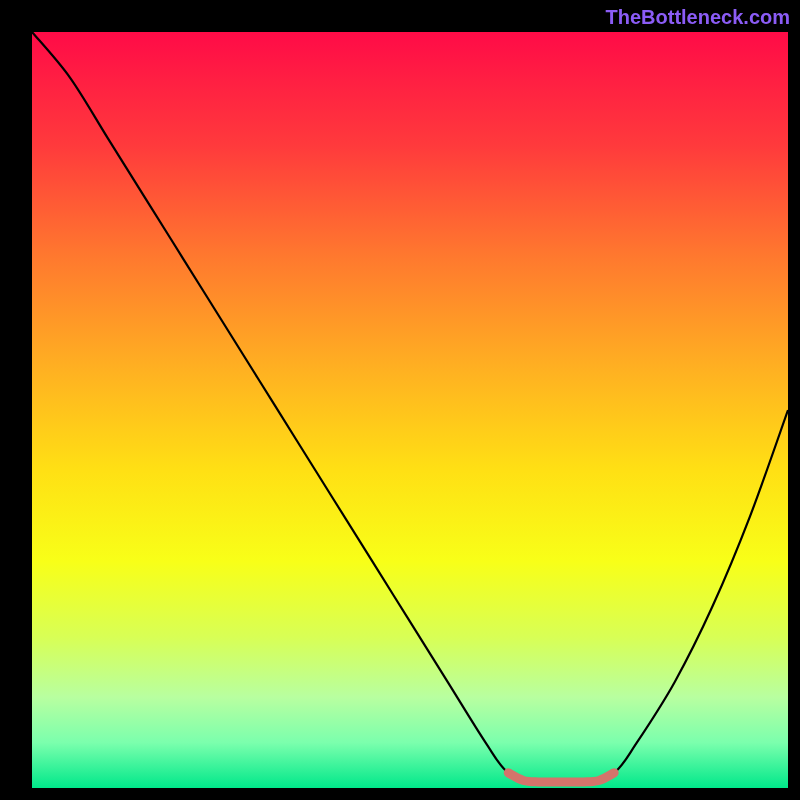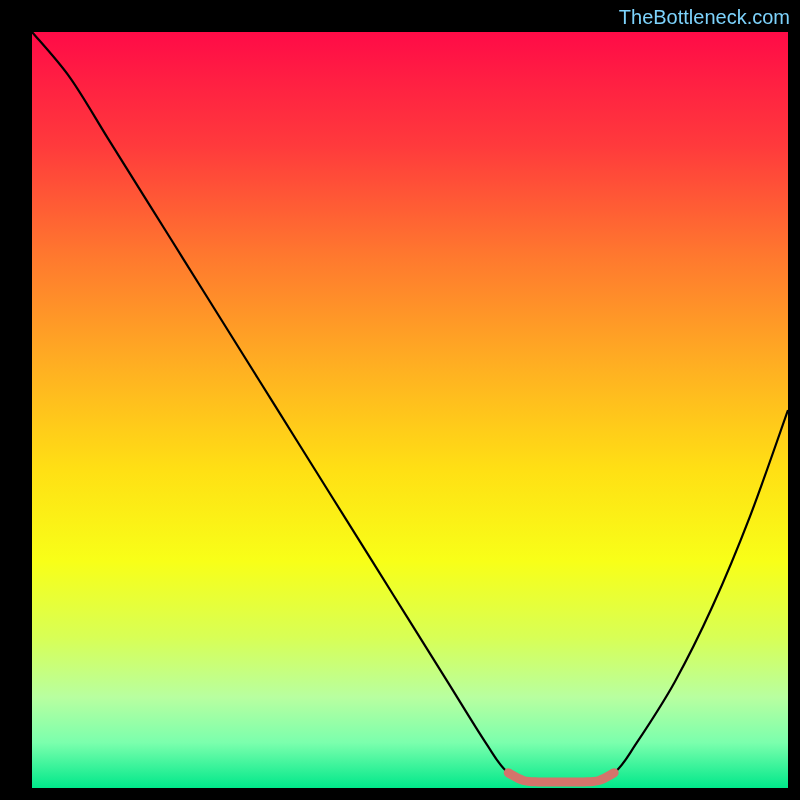--- a/index.html
+++ b/index.html
@@ -1,23 +1,23 @@
 <!DOCTYPE html>
 <html><head>
 <meta charset="utf-8">
 <style>
   * { margin: 0; padding: 0; box-sizing: border-box; }
   body { width: 800px; height: 800px; background: #000; position: relative; font-family: Arial, sans-serif; }
   .watermark {
     position: absolute;
     top: 6px;
     right: 10px;
-    color: #7dd3fc;
+    color: #8b5cf6;
     font-size: 20px;
-    font-weight: 400;
+    font-weight: 700;
     z-index: 10;
   }
   .plot-area {
     position: absolute;
     left: 32px;
     top: 32px;
     width: 756px;
     height: 756px;
     overflow: hidden;
   }

